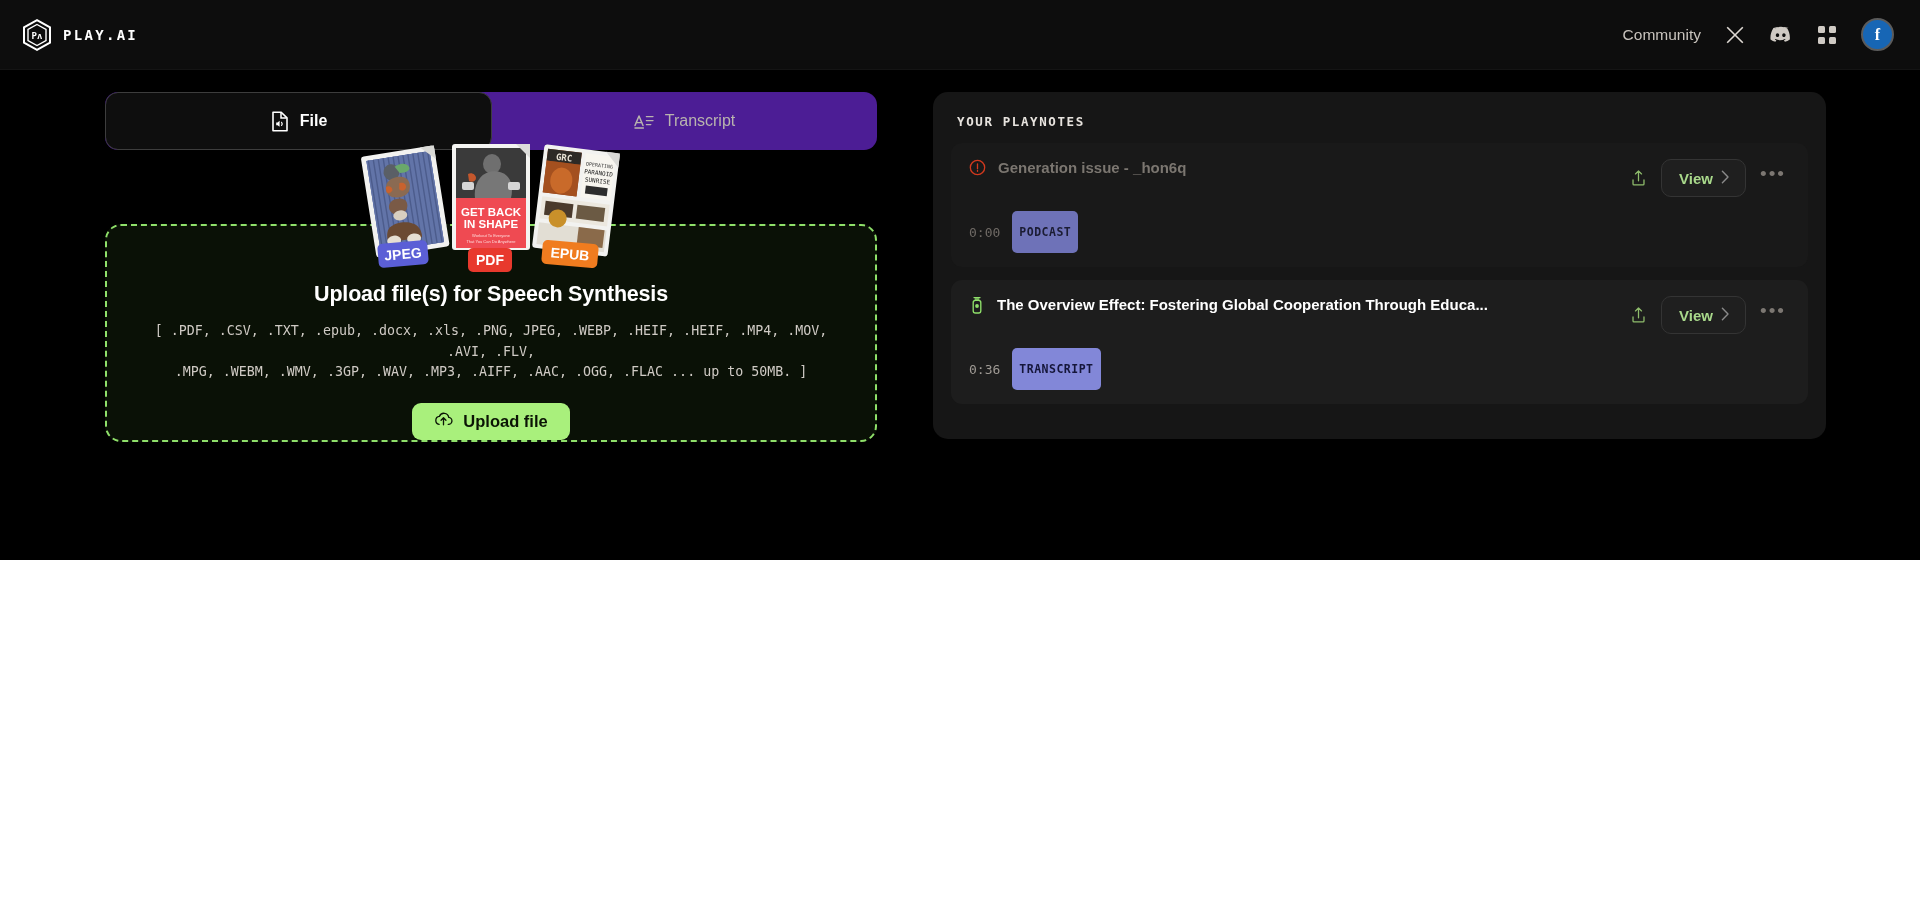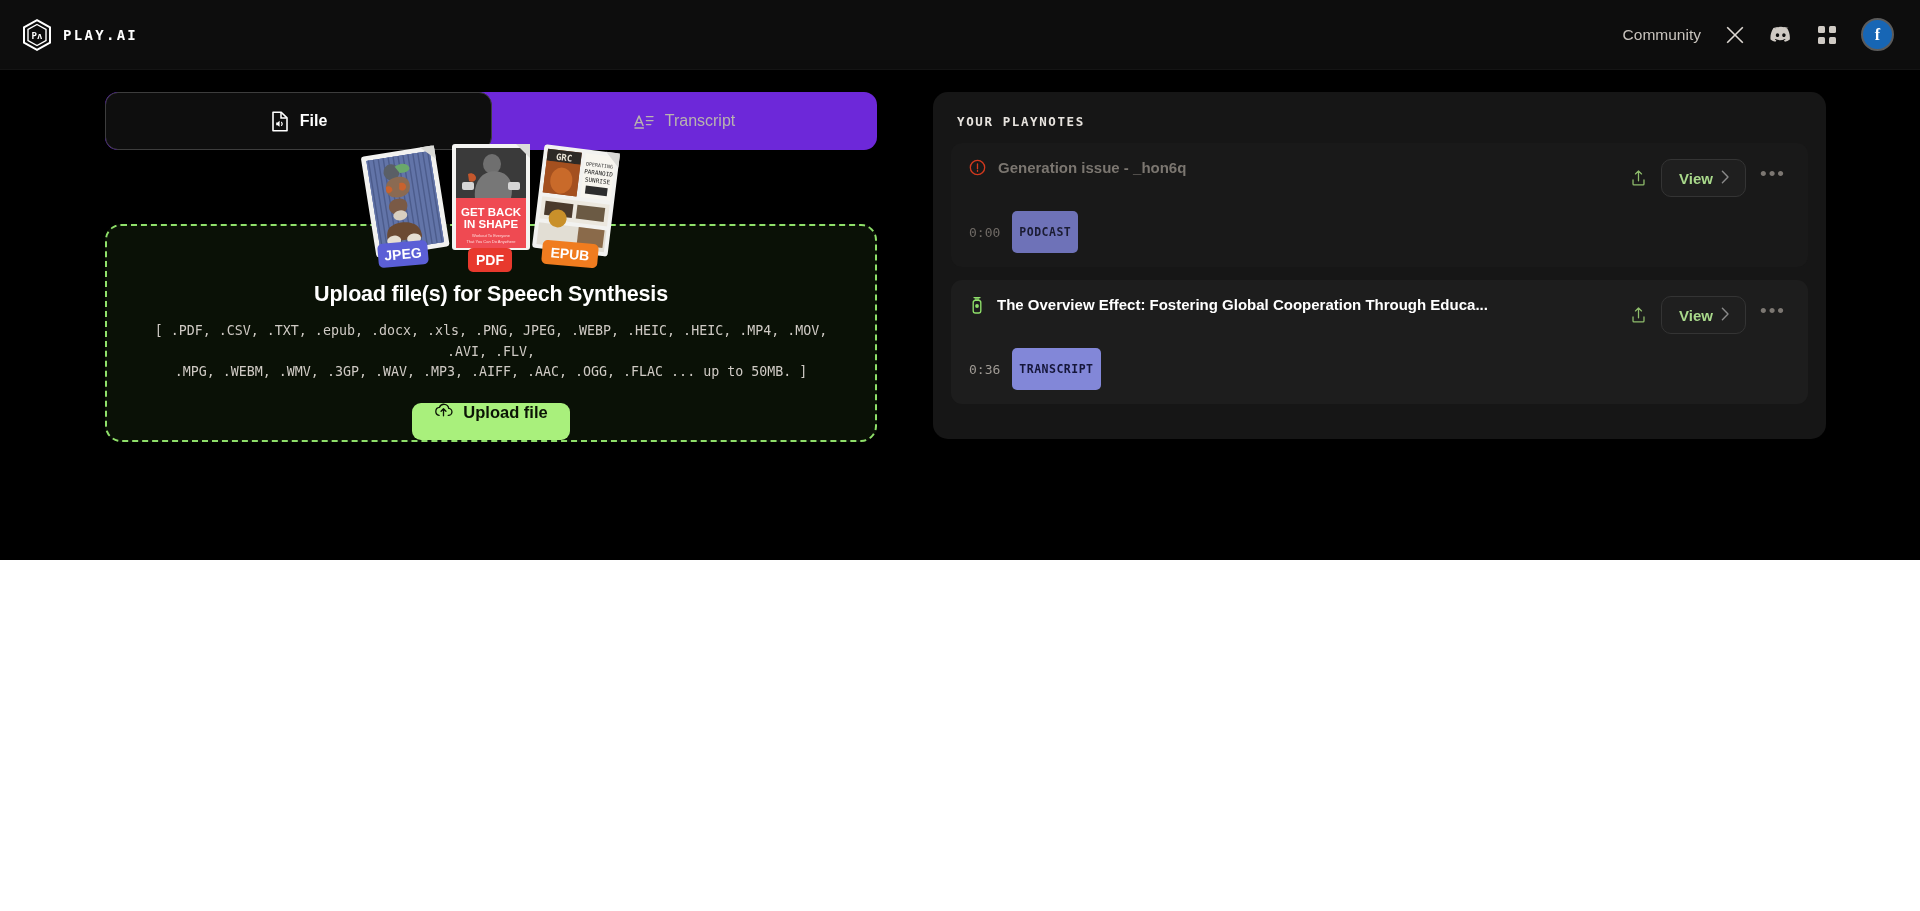--- a/index.html
+++ b/index.html
@@ -58,21 +58,21 @@
   }
 
   
   .body { display: flex; padding: 22px 48px 0 105px; gap: 56px; }
   .left-col { width: 772px; }
   .right-col { flex: 1; }
 
   
   .tabs {
     display: flex; width: 772px; height: 58px;
-    background: #6d28d9; border-radius: 13px; overflow: hidden;
+    background: #4c1d95; border-radius: 13px; overflow: hidden;
   }
   .tab {
     flex: 1; display: flex; align-items: center; justify-content: center;
     gap: 11px; font-size: 16px; color: #b9b4ae; cursor: pointer;
   }
   .tab.active {
     background: #0e0e0e; color: #ffffff; font-weight: 700;
     border: 1px solid #3d3d3d; border-radius: 13px;
   }
   .tab svg { display: block; }
@@ -95,21 +95,21 @@
   }
   .dz-formats {
     margin-top: 14px; color: #cfcac4; font-size: 13.3px; line-height: 1.55;
     text-align: center; font-family: "DejaVu Sans Mono", monospace;
     max-width: 720px; white-space: pre-line;
   }
   .upload-btn {
     margin-top: 20px; background: #a9f07c; color: #0b1405;
     border: none; border-radius: 9px; height: 42px; padding: 0 22px;
     font-size: 16.5px; font-weight: 700; cursor: pointer;
-    display: flex; gap: 10px;
+    display: flex; align-items: center; gap: 10px;
     font-family: "Liberation Sans", sans-serif;
   }
 
   
   .panel {
     background: #161616; border-radius: 15px; padding: 18px 18px 22px 18px;
     width: 893px;
   }
   .panel-title {
     color: #e7e3de; font-size: 12.5px; font-weight: 700;
@@ -311,21 +311,21 @@
             </g>
             <g>
               <rect x="186" y="104" width="56" height="24" rx="5" fill="#f07c1f" transform="rotate(5 214 116)"></rect>
               <text x="214" y="121" font-size="14" font-weight="bold" fill="#fff" text-anchor="middle" font-family="Liberation Sans, sans-serif" transform="rotate(5 214 116)">EPUB</text>
             </g>
           </svg>
         </span>
 
         <div class="dropzone">
           <div class="dz-title">Upload file(s) for Speech Synthesis</div>
-          <div class="dz-formats">[ .PDF, .CSV, .TXT, .epub, .docx, .xls, .PNG, JPEG, .WEBP, .HEIC, .HEIC, .MP4, .MOV, .AVI, .FLV,
+          <div class="dz-formats">[ .PDF, .CSV, .TXT, .epub, .docx, .xls, .PNG, JPEG, .WEBP, .HEIF, .HEIF, .MP4, .MOV, .AVI, .FLV,
 .MPG, .WEBM, .WMV, .3GP, .WAV, .MP3, .AIFF, .AAC, .OGG, .FLAC ... up to 50MB. ]</div>
           <button class="upload-btn">
             <span>
               <svg width="19" height="15" viewBox="0 0 20 16" fill="none">
                 <path d="M5.3 13.2A4.3 4.3 0 0 1 5.6 4.7a5.2 5.2 0 0 1 10 1.1 3.7 3.7 0 0 1-.6 7.4" stroke="#0b1405" stroke-width="1.4" stroke-linecap="round" stroke-linejoin="round"></path>
                 <path d="M10 13.6V6.4M7.4 8.8 10 6.2l2.6 2.6" stroke="#0b1405" stroke-width="1.4" stroke-linecap="round" stroke-linejoin="round"></path>
               </svg>
             </span>
             <span>Upload file</span>
           </button>

